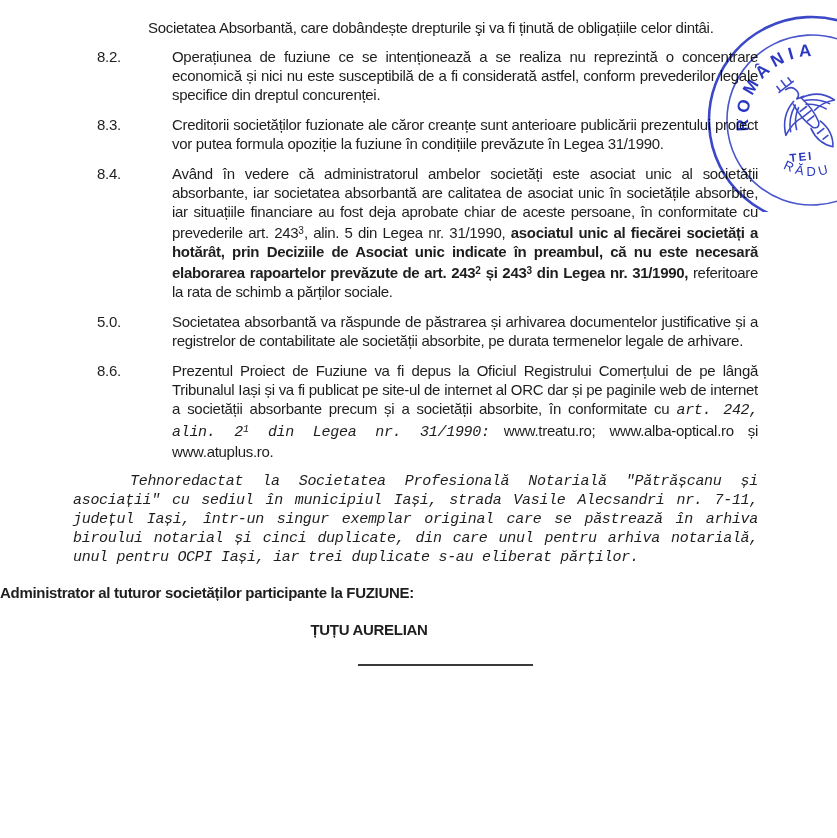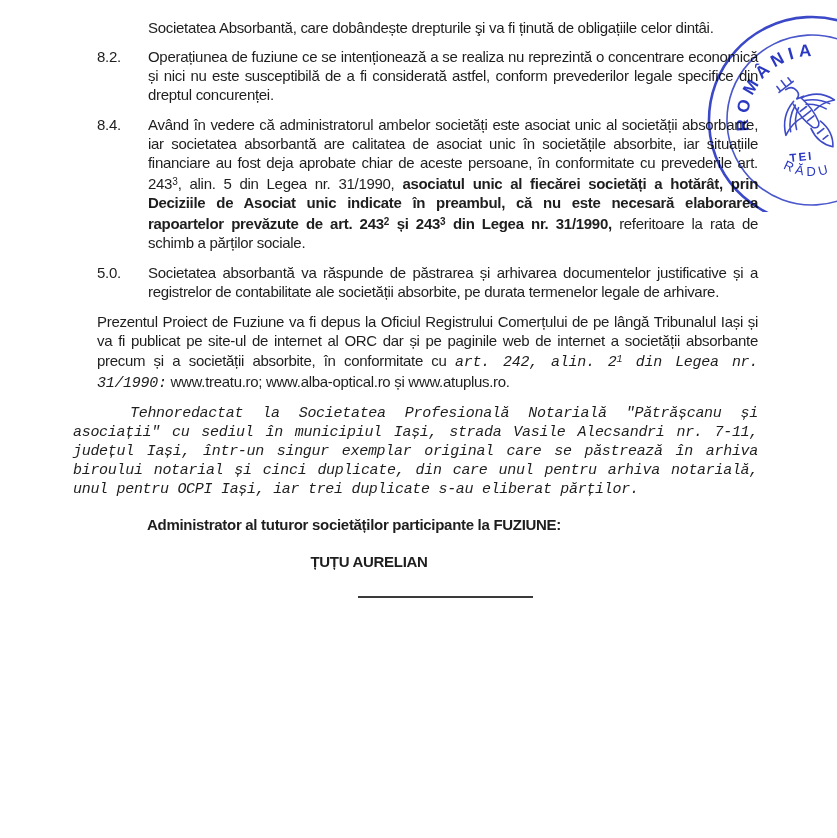--- a/index.html
+++ b/index.html
@@ -18,20 +18,21 @@
   .doc{
     position:absolute;
     top:18px;left:97px;width:661px;
   }
   .intro{
     margin:0 0 10px 51px;
   }
   .clause{
     display:flex;
     margin:0 0 11px 0;
+    gap:24px;
   }
   .clause .num{
     width:51px;flex:0 0 51px;
   }
   .clause .txt{
     flex:1;
     text-align:justify;
   }
   .b{font-weight:bold;}
   .i{font-style:italic;font-family:Liberation Mono, monospace;}
@@ -42,21 +43,20 @@
   }
   .closing{
     font-style:italic;
     text-align:justify;
     text-indent:57px;
     margin:0 18px 11px -24px;
     width:685px;
   }
   .admin-heading{
     font-weight:bold;
-    text-align:center;
     margin:16px 50px 0 -97px;
   }
   .signatory{
     font-weight:bold;
     text-align:center;
     margin:18px 20px 13px -97px;
   }
   .sig-line{
     margin-top:25px;
     margin-left:210px; 
@@ -80,32 +80,37 @@
 <div class="doc">
 
   <p class="intro">Societatea Absorbantă, care dobândește drepturile şi va fi ținută de obligațiile celor dintâi.</p>
 
   <div id="clauses">
   <div class="clause">
     <span class="num">8.2.</span>
     <span class="txt"><span>Operațiunea de fuziune ce se intenționează a se realiza nu reprezintă o concentrare economică și nici nu este susceptibilă de a fi considerată astfel, conform prevederilor legale specifice din dreptul concurenței.</span></span>
   </div>
 
+  <div class="clause">
+    <span class="num">8.3.</span>
+    <span class="txt"><span>Creditorii societăților fuzionate ale căror creanțe sunt anterioare publicării prezentului proiect vor putea formula opoziție la fuziune în condițiile prevăzute în Legea 31/1990.</span></span>
+  </div>
 
   <div class="clause">
     <span class="num">8.4.</span>
     <span class="txt"><span>Având în vedere că administratorul ambelor societăți este asociat unic al societății absorbante, iar societatea absorbantă are calitatea de asociat unic în societățile absorbite, iar situațiile financiare au fost deja aprobate chiar de aceste persoane, în conformitate cu prevederile art. 243</span><span class="sup">3</span><span>, alin. 5 din Legea nr. 31/1990, </span><span class="b">asociatul unic al fiecărei societăți a hotărât, prin Deciziile de Asociat unic indicate în preambul, că nu este necesară elaborarea rapoartelor prevăzute de art. 243</span><span class="b sup">2</span><span class="b"> și 243</span><span class="b sup">3</span><span class="b"> din Legea nr. 31/1990,</span><span> referitoare la rata de schimb a părților sociale.</span></span>
   </div>
 
   <div class="clause">
     <span class="num">5.0.</span>
     <span class="txt"><span>Societatea absorbantă va răspunde de păstrarea și arhivarea documentelor justificative și a registrelor de contabilitate ale societății absorbite, pe durata termenelor legale de arhivare.</span></span>
   </div>
 
   <div class="clause">
+    <span class="num">8.6.</span>
     <span class="txt"><span>Prezentul Proiect de Fuziune va fi depus la Oficiul Registrului Comerțului de pe lângă Tribunalul Iași și va fi publicat pe site-ul de internet al ORC dar și pe paginile web de internet a societății absorbante precum și a societății absorbite, în conformitate cu </span><span class="i">art. 242, alin. 2</span><span class="i sup">1</span><span class="i"> din Legea nr. 31/1990:</span><span> www.treatu.ro; www.alba-optical.ro și www.atuplus.ro.</span></span>
   </div>
 </div>
 
   <p class="closing i">Tehnoredactat la Societatea Profesională Notarială "Pătrășcanu și asociații" cu sediul în municipiul Iași,  strada Vasile Alecsandri nr. 7-11, județul Iași, într-un singur exemplar original care se păstrează în arhiva biroului notarial și cinci duplicate, din care unul pentru arhiva notarială, unul pentru OCPI Iași, iar trei duplicate s-au eliberat părților.</p>
 
   <p class="admin-heading">Administrator al tuturor societăților participante la FUZIUNE:</p>
 
   <p class="signatory">ȚUȚU AURELIAN</p>
 

